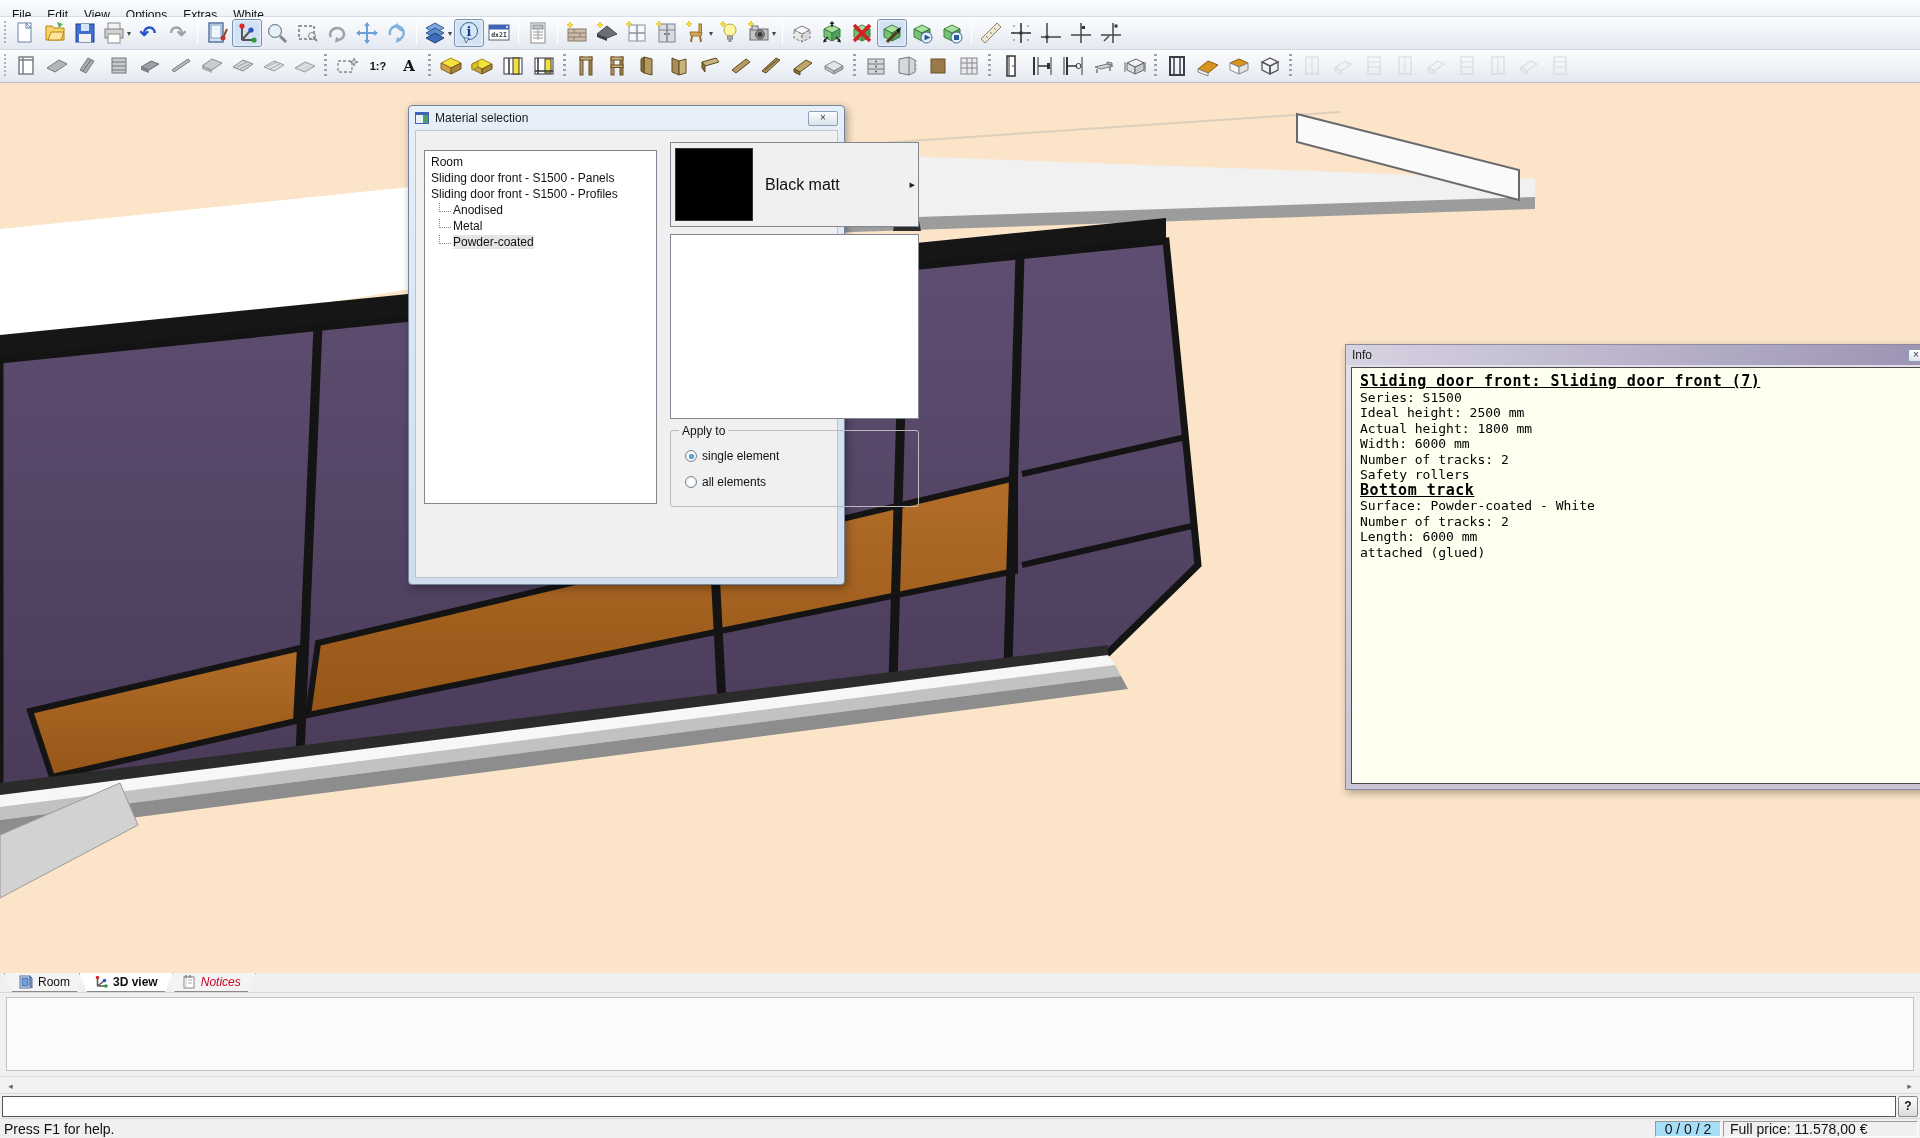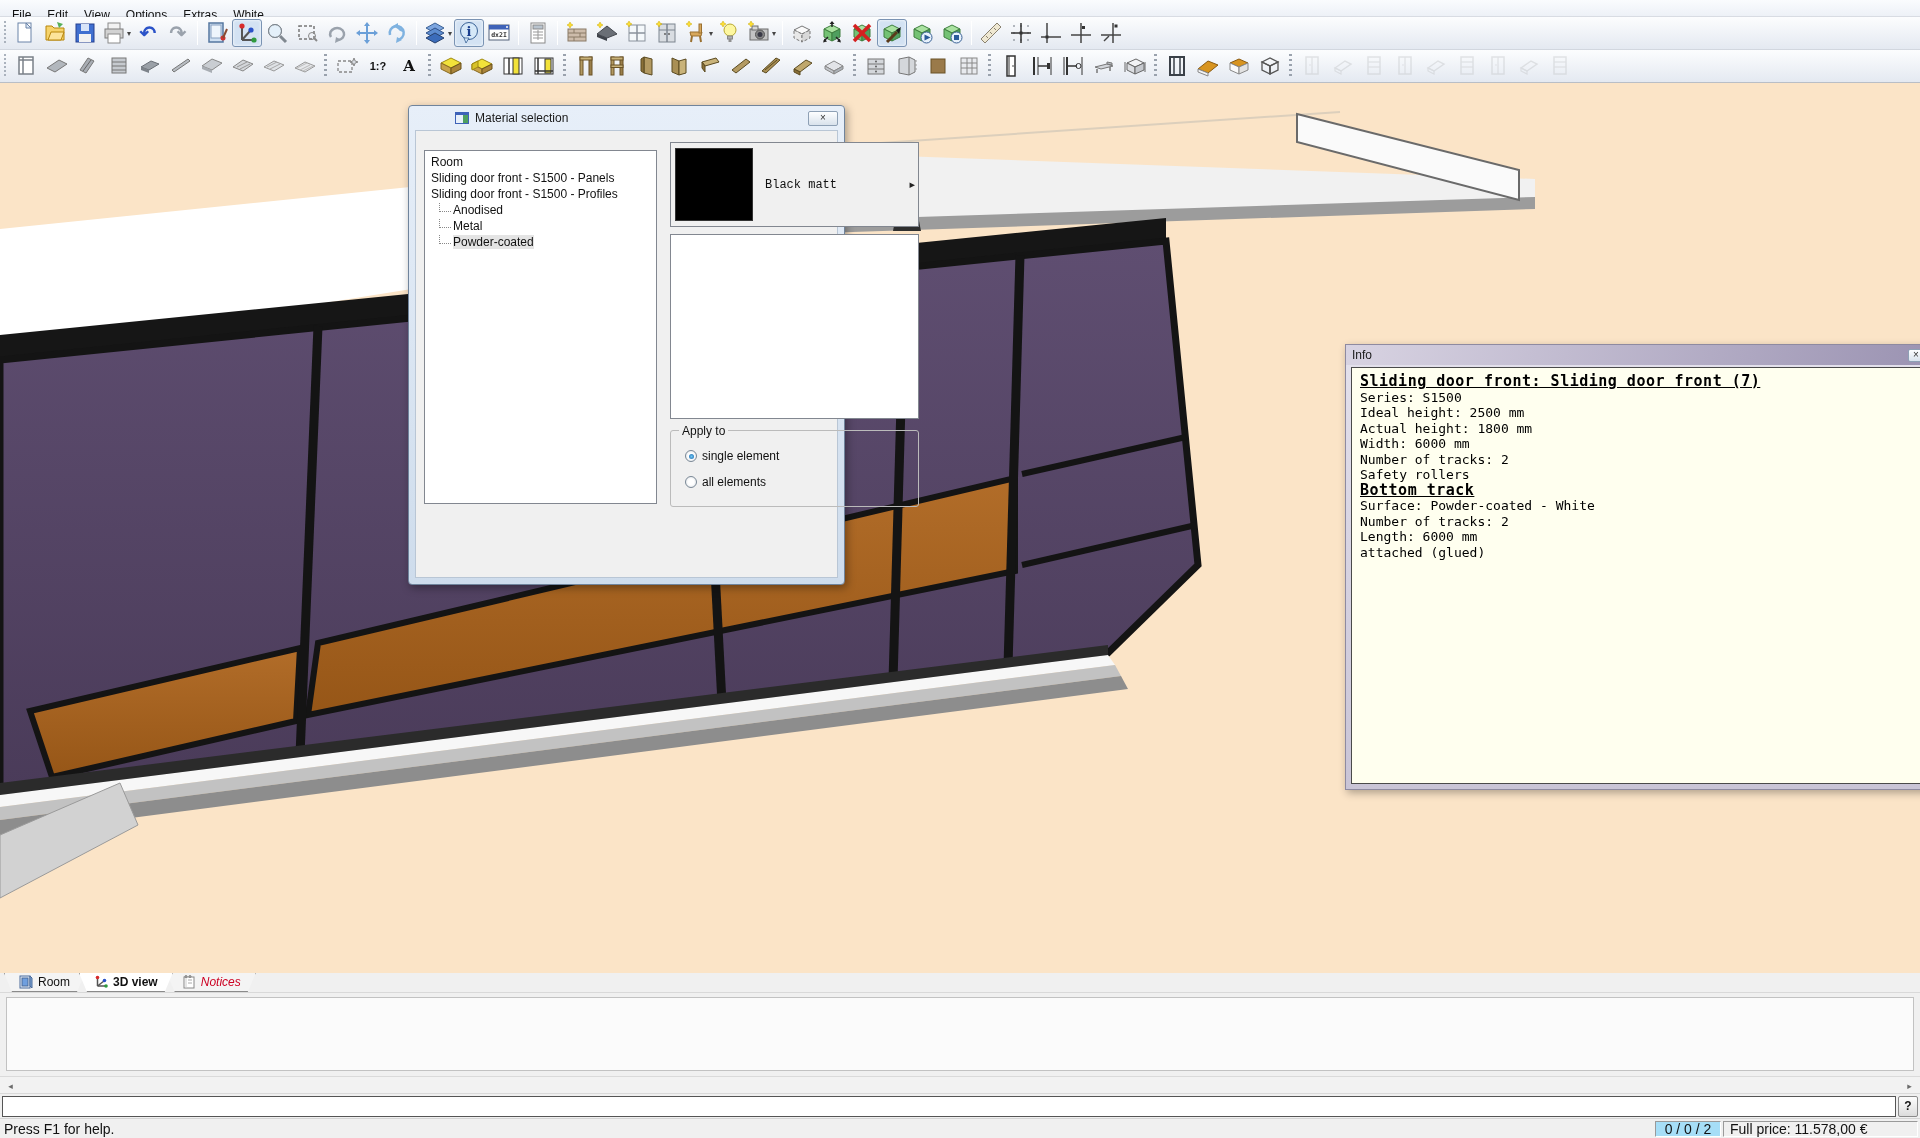--- a/index.html
+++ b/index.html
@@ -32,38 +32,38 @@
   .tb-btn.disabled{opacity:.45;filter:grayscale(.6);}
   .tb-caret{font-size:8px;color:#444;margin-left:1px;}
   #toolbar-elements .tb-btn{min-width:31px;height:29px;}
 
   
   #viewport{position:absolute;left:0;top:83px;width:1920px;height:890px;}
 
   
   #mat-dialog{position:absolute;left:408px;top:105px;width:437px;height:480px;
       background:linear-gradient(#E7EFF9,#CEDCEC);border:1px solid #70849C;border-radius:4px;
-      box-shadow:2px 3px 8px rgba(0,0,0,.35);padding-left:40px;}
+      box-shadow:2px 3px 8px rgba(0,0,0,.35);}
   #mat-title{height:24px;display:flex;align-items:center;padding:0 6px;font-size:12px;color:#1a1a1a;}
   #mat-title .ttl{margin-left:6px;}
   .win-close{margin-left:auto;width:30px;height:15px;border:1px solid #8EA0B5;border-radius:2px;
       background:linear-gradient(#FDFEFF,#D9E2EC);display:flex;align-items:center;justify-content:center;
       font-size:10px;color:#333;line-height:1;}
   #mat-body{position:absolute;left:6px;right:6px;top:24px;bottom:6px;background:#F0F0F0;
       border:1px solid #B9C6D5;}
   #mat-tree{position:absolute;left:8px;top:19px;width:233px;height:354px;background:#fff;
       border:1px solid #828790;overflow:hidden;padding-top:3px;}
   .tree-row{height:16px;line-height:16px;white-space:nowrap;padding-left:6px;font-size:12px;}
   .tree-row .conn{display:inline-block;width:12px;height:9px;margin:0 2px 0 8px;
       border-left:1px dotted #888;border-bottom:1px dotted #888;vertical-align:2px;}
   .tree-row.selected .lbl{background:#E4E4E4;}
   #mat-swatchbox{position:absolute;left:254px;top:11px;width:249px;height:85px;background:#F0F0F0;
       border:1px solid #828790;display:flex;align-items:center;}
   #swatch{width:78px;height:73px;margin-left:4px;border:1px solid #333;}
-  #swatch-label{margin-left:12px;font-size:12px;font-family:Liberation Mono, monospace;}
+  #swatch-label{margin-left:12px;font-size:16px;}
   #swatch-arrow{margin-left:auto;margin-right:3px;font-size:11px;color:#222;}
   #mat-preview{position:absolute;left:254px;top:103px;width:249px;height:185px;background:#fff;
       border:1px solid #828790;}
   #apply-group{position:absolute;left:254px;top:299px;width:249px;height:77px;
       border:1px solid #BBBBBB;border-radius:3px;}
   #apply-group .grp-label{position:absolute;left:8px;top:-7px;background:#F0F0F0;padding:0 3px;font-size:12px;}
   .radio-row{position:absolute;left:14px;display:flex;align-items:center;font-size:12px;}
   .radio-dot{width:12px;height:12px;border-radius:50%;border:1px solid #7a8896;margin-right:5px;
       background:radial-gradient(#fff 40%,#d8dde2);position:relative;}
   .radio-dot.on::after{content:"";position:absolute;left:2.5px;top:2.5px;width:5px;height:5px;

